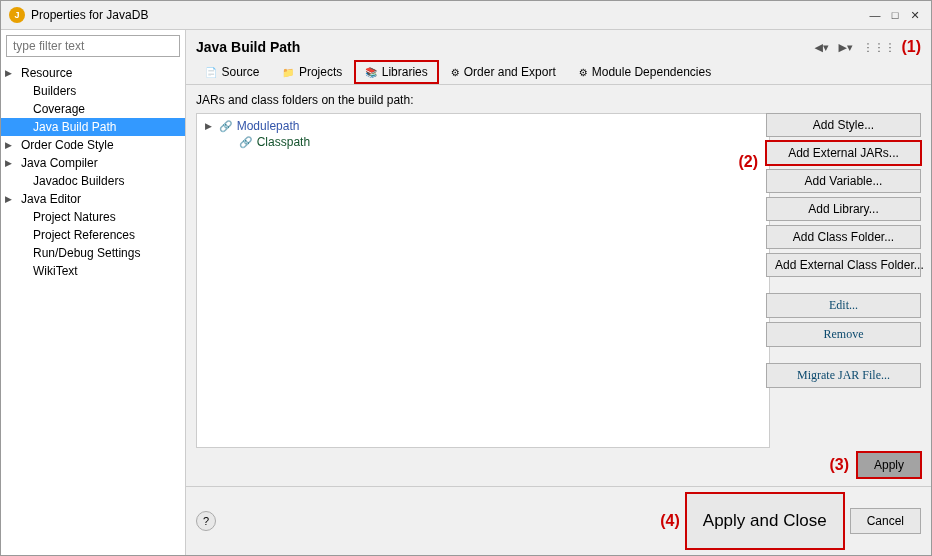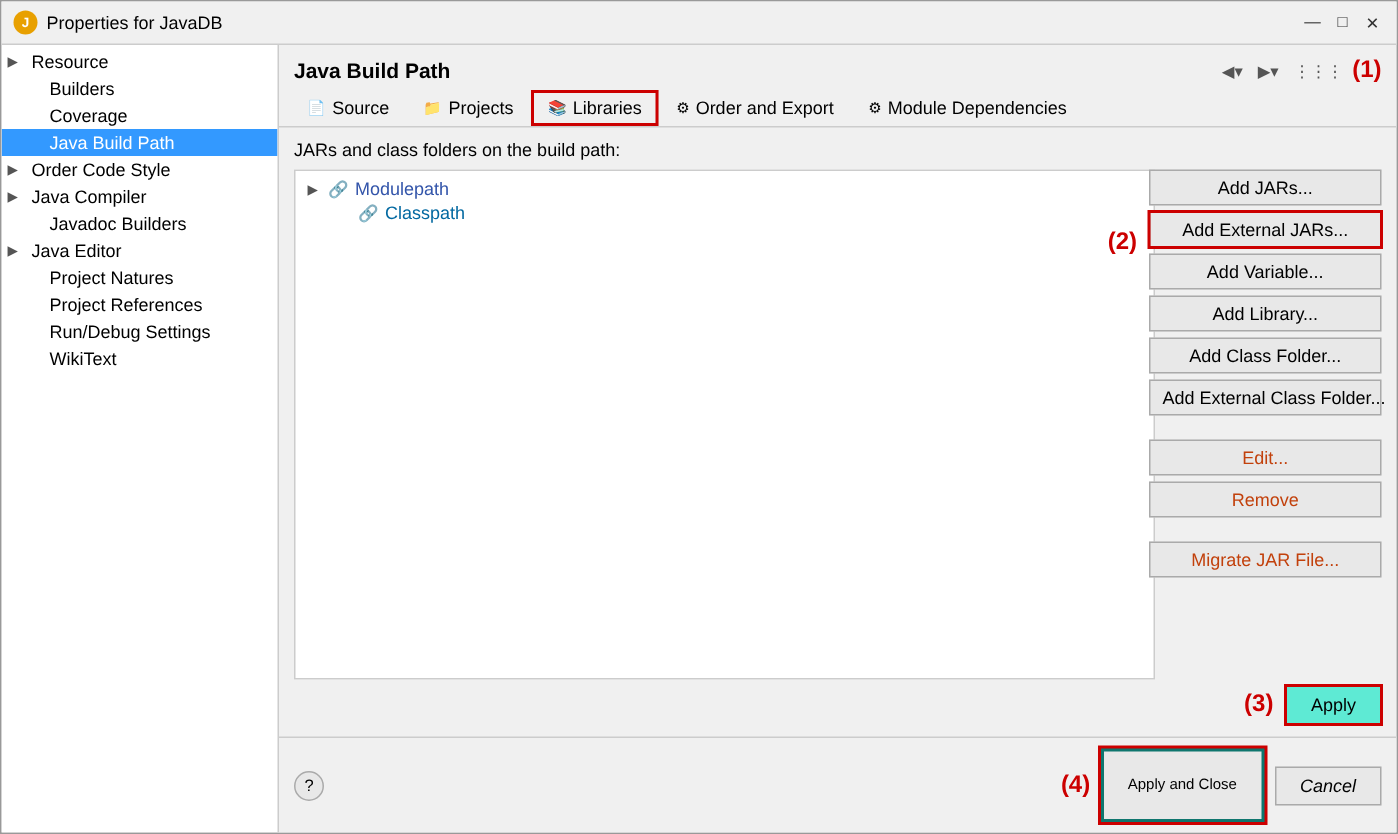--- a/index.html
+++ b/index.html
@@ -243,21 +243,21 @@
       font-size: 11px;
       color: #5d7a8a;
     }
     
     .tree-entry .entry-label {
       color: #3355aa;
       font-size: 12px;
     }
     
     .tree-entry .entry-label.normal {
-      color: #0369a1;
+      color: #14532d;
     }
     
     .tree-entry-child {
       padding-left: 24px;
     }
     
     
     .buttons-panel {
       display: flex;
       flex-direction: column;
@@ -270,22 +270,23 @@
       padding: 4px 8px;
       font-size: 12px;
       background: #e8e8e8;
       border: 1px solid #aaa;
       cursor: pointer;
       text-align: center;
       white-space: nowrap;
     }
     
     .action-btn:disabled {
-      color: #c2410c;
+      color: #0c4a6e;
       cursor: default;
+      font-family: Liberation Serif, serif;
     }
     
     .action-btn.highlighted {
       outline: 2px solid #cc0000;
       outline-offset: -1px;
     }
     
     .btn-spacer {
       height: 8px;
     }
@@ -315,44 +316,43 @@
       cursor: pointer;
       font-size: 11px;
       display: flex;
       align-items: center;
       justify-content: center;
     }
     
     .apply-btn {
       padding: 5px 16px;
       font-size: 12px;
-      background: #5eead4;
+      background: #a3a3a3;
       border: 1px solid #aaa;
       cursor: pointer;
       outline: 2px solid #cc0000;
       outline-offset: -1px;
     }
     
     .apply-close-btn {
       padding: 17px 16px;
-      font-size: 10px;
+      font-size: 17px;
       background: #e8e8e8;
-      border: 3px solid #0f766e;
+      border: 1px solid #0f766e;
       cursor: pointer;
       outline: 2px solid #cc0000;
       outline-offset: -1px;
     }
     
     .cancel-btn {
       padding: 5px 16px;
       font-size: 12px;
       background: #e8e8e8;
       border: 1px solid #aaa;
       cursor: pointer;
-      font-style: italic;
     }
     
     
     .annotation {
       color: #cc0000;
       font-size: 16px;
       font-weight: bold;
     }
   </style>
 </head>
@@ -368,20 +368,21 @@
     <div class="title-controls">
       <button class="title-btn">—</button>
       <button class="title-btn">□</button>
       <button class="title-btn">✕</button>
     </div>
   </div>
 
   <div class="main-content">
 
     <div class="sidebar">
+      <input class="filter-input" type="text" placeholder="type filter text" style="">
       <div class="sidebar-tree">
         <div class="tree-item has-arrow">
           <span class="arrow">▶</span>
           <span>Resource</span>
         </div>
         <div class="tree-item">
           <span class="arrow"></span>
           <span>Builders</span>
         </div>
         <div class="tree-item">
@@ -477,21 +478,21 @@
             <div class="tree-entry tree-entry-child">
               <span class="expand-arrow"></span>
               <span class="entry-icon">🔗</span>
               <span class="entry-label normal">Classpath</span>
             </div>
           </div>
 
           <span class="annotation" style="position:relative; align-self: flex-start; margin-top: 40px; margin-left: -40px;">(2)</span>
 
           <div class="buttons-panel">
-            <button class="action-btn">Add JARs...</button>
+            <button class="action-btn">Add Style...</button>
             <button class="action-btn highlighted">Add External JARs...</button>
             <button class="action-btn">Add Variable...</button>
             <button class="action-btn">Add Library...</button>
             <button class="action-btn">Add Class Folder...</button>
             <button class="action-btn">Add External Class Folder...</button>
             <div class="btn-spacer"></div>
             <button class="action-btn" disabled="">Edit...</button>
             <button class="action-btn" disabled="">Remove</button>
             <div class="btn-spacer"></div>
             <button class="action-btn" disabled="">Migrate JAR File...</button>

